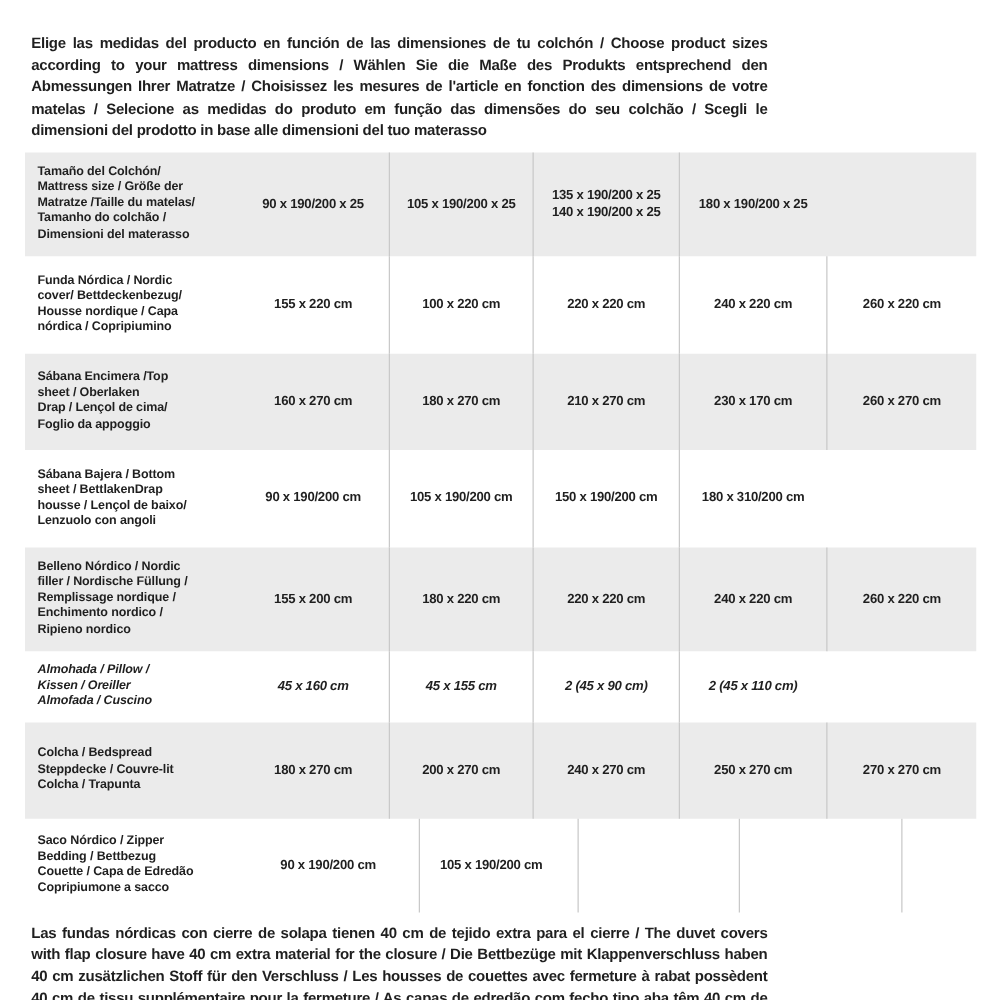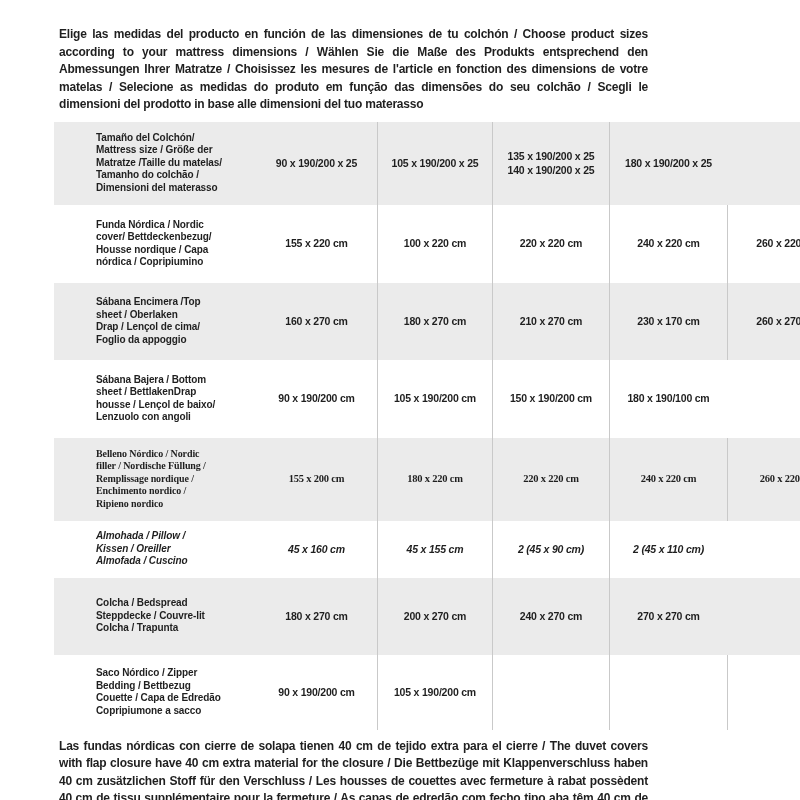--- a/index.html
+++ b/index.html
@@ -9,52 +9,50 @@
     width: 800px;
     height: 800px;
     overflow: hidden;
     font-family: "Liberation Sans", sans-serif;
     color: #1f1f1f;
   }
   .page {
     width: 639px;
     height: 800px;
     box-sizing: border-box;
-    margin-left: 34px;
   }
   .note {
     margin: 0 25px;
     font-size: 12px;
     font-weight: bold;
     line-height: 17.5px;
     text-align: justify;
     letter-spacing: -0.2px;
     white-space: pre-line;
   }
   .note.intro { padding-top: 26px; }
   .note.footnote { margin-top: 8px; }
 
   .size-table {
     margin: 8px 0 0 20px;
     width: 761px;
   }
   .t-row {
     display: grid;
     grid-template-columns: 170px 121px 115px 117px 118px 120px;
-    padding-left: 32px;
   }
   .t-row:nth-child(odd) { background: #ebebeb; }
   .t-row:nth-child(1) { min-height: 83px; }
   .t-row:nth-child(2) { min-height: 78px; }
   .t-row:nth-child(3) { min-height: 77px; }
   .t-row:nth-child(4) { min-height: 78px; }
-  .t-row:nth-child(5) { min-height: 83px; font-family: Liberation Serif, serif; }
+  .t-row:nth-child(5) { min-height: 83px; }
   .t-row:nth-child(6) { min-height: 57px; font-style: italic; }
   .t-row:nth-child(7) { min-height: 77px; }
-  .t-row:nth-child(8) { min-height: 75px; }
+  .t-row:nth-child(8) { min-height: 75px; gap: 12px; }
 
   .cell {
     display: flex;
     align-items: center;
     font-weight: bold;
     box-sizing: border-box;
     white-space: pre-line;
   }
   .cell.label {
     font-size: 10px;
@@ -119,21 +117,21 @@
     </div>
 
     <div class="t-row">
       <div class="cell label">Sábana Bajera / Bottom
 sheet / BettlakenDrap
 housse / Lençol de baixo/
 Lenzuolo con angoli</div>
       <div class="cell value">90 x 190/200 cm</div>
       <div class="cell value">105 x 190/200 cm</div>
       <div class="cell value">150 x 190/200 cm</div>
-      <div class="cell value">180 x 190/100 cm</div>
+      <div class="cell value">180 x 310/200 cm</div>
     </div>
 
     <div class="t-row">
       <div class="cell label">Belleno Nórdico / Nordic
 filler / Nordische Füllung /
 Remplissage nordique /
 Enchimento nordico /
 Ripieno nordico</div>
       <div class="cell value">155 x 200 cm</div>
       <div class="cell value">180 x 220 cm</div>
@@ -152,20 +150,21 @@
       <div class="cell value">2 (45 x 110 cm)</div>
     </div>
 
     <div class="t-row">
       <div class="cell label">Colcha / Bedspread
 Steppdecke / Couvre-lit
 Colcha / Trapunta</div>
       <div class="cell value">180 x 270 cm</div>
       <div class="cell value">200 x 270 cm</div>
       <div class="cell value">240 x 270 cm</div>
+      <div class="cell value">250 x 270 cm</div>
       <div class="cell value">270 x 270 cm</div>
     </div>
 
     <div class="t-row">
       <div class="cell label">Saco Nórdico / Zipper
 Bedding / Bettbezug
 Couette  / Capa de Edredão
 Copripiumone a sacco</div>
       <div class="cell value">90 x 190/200 cm</div>
       <div class="cell value">105 x 190/200 cm</div>

